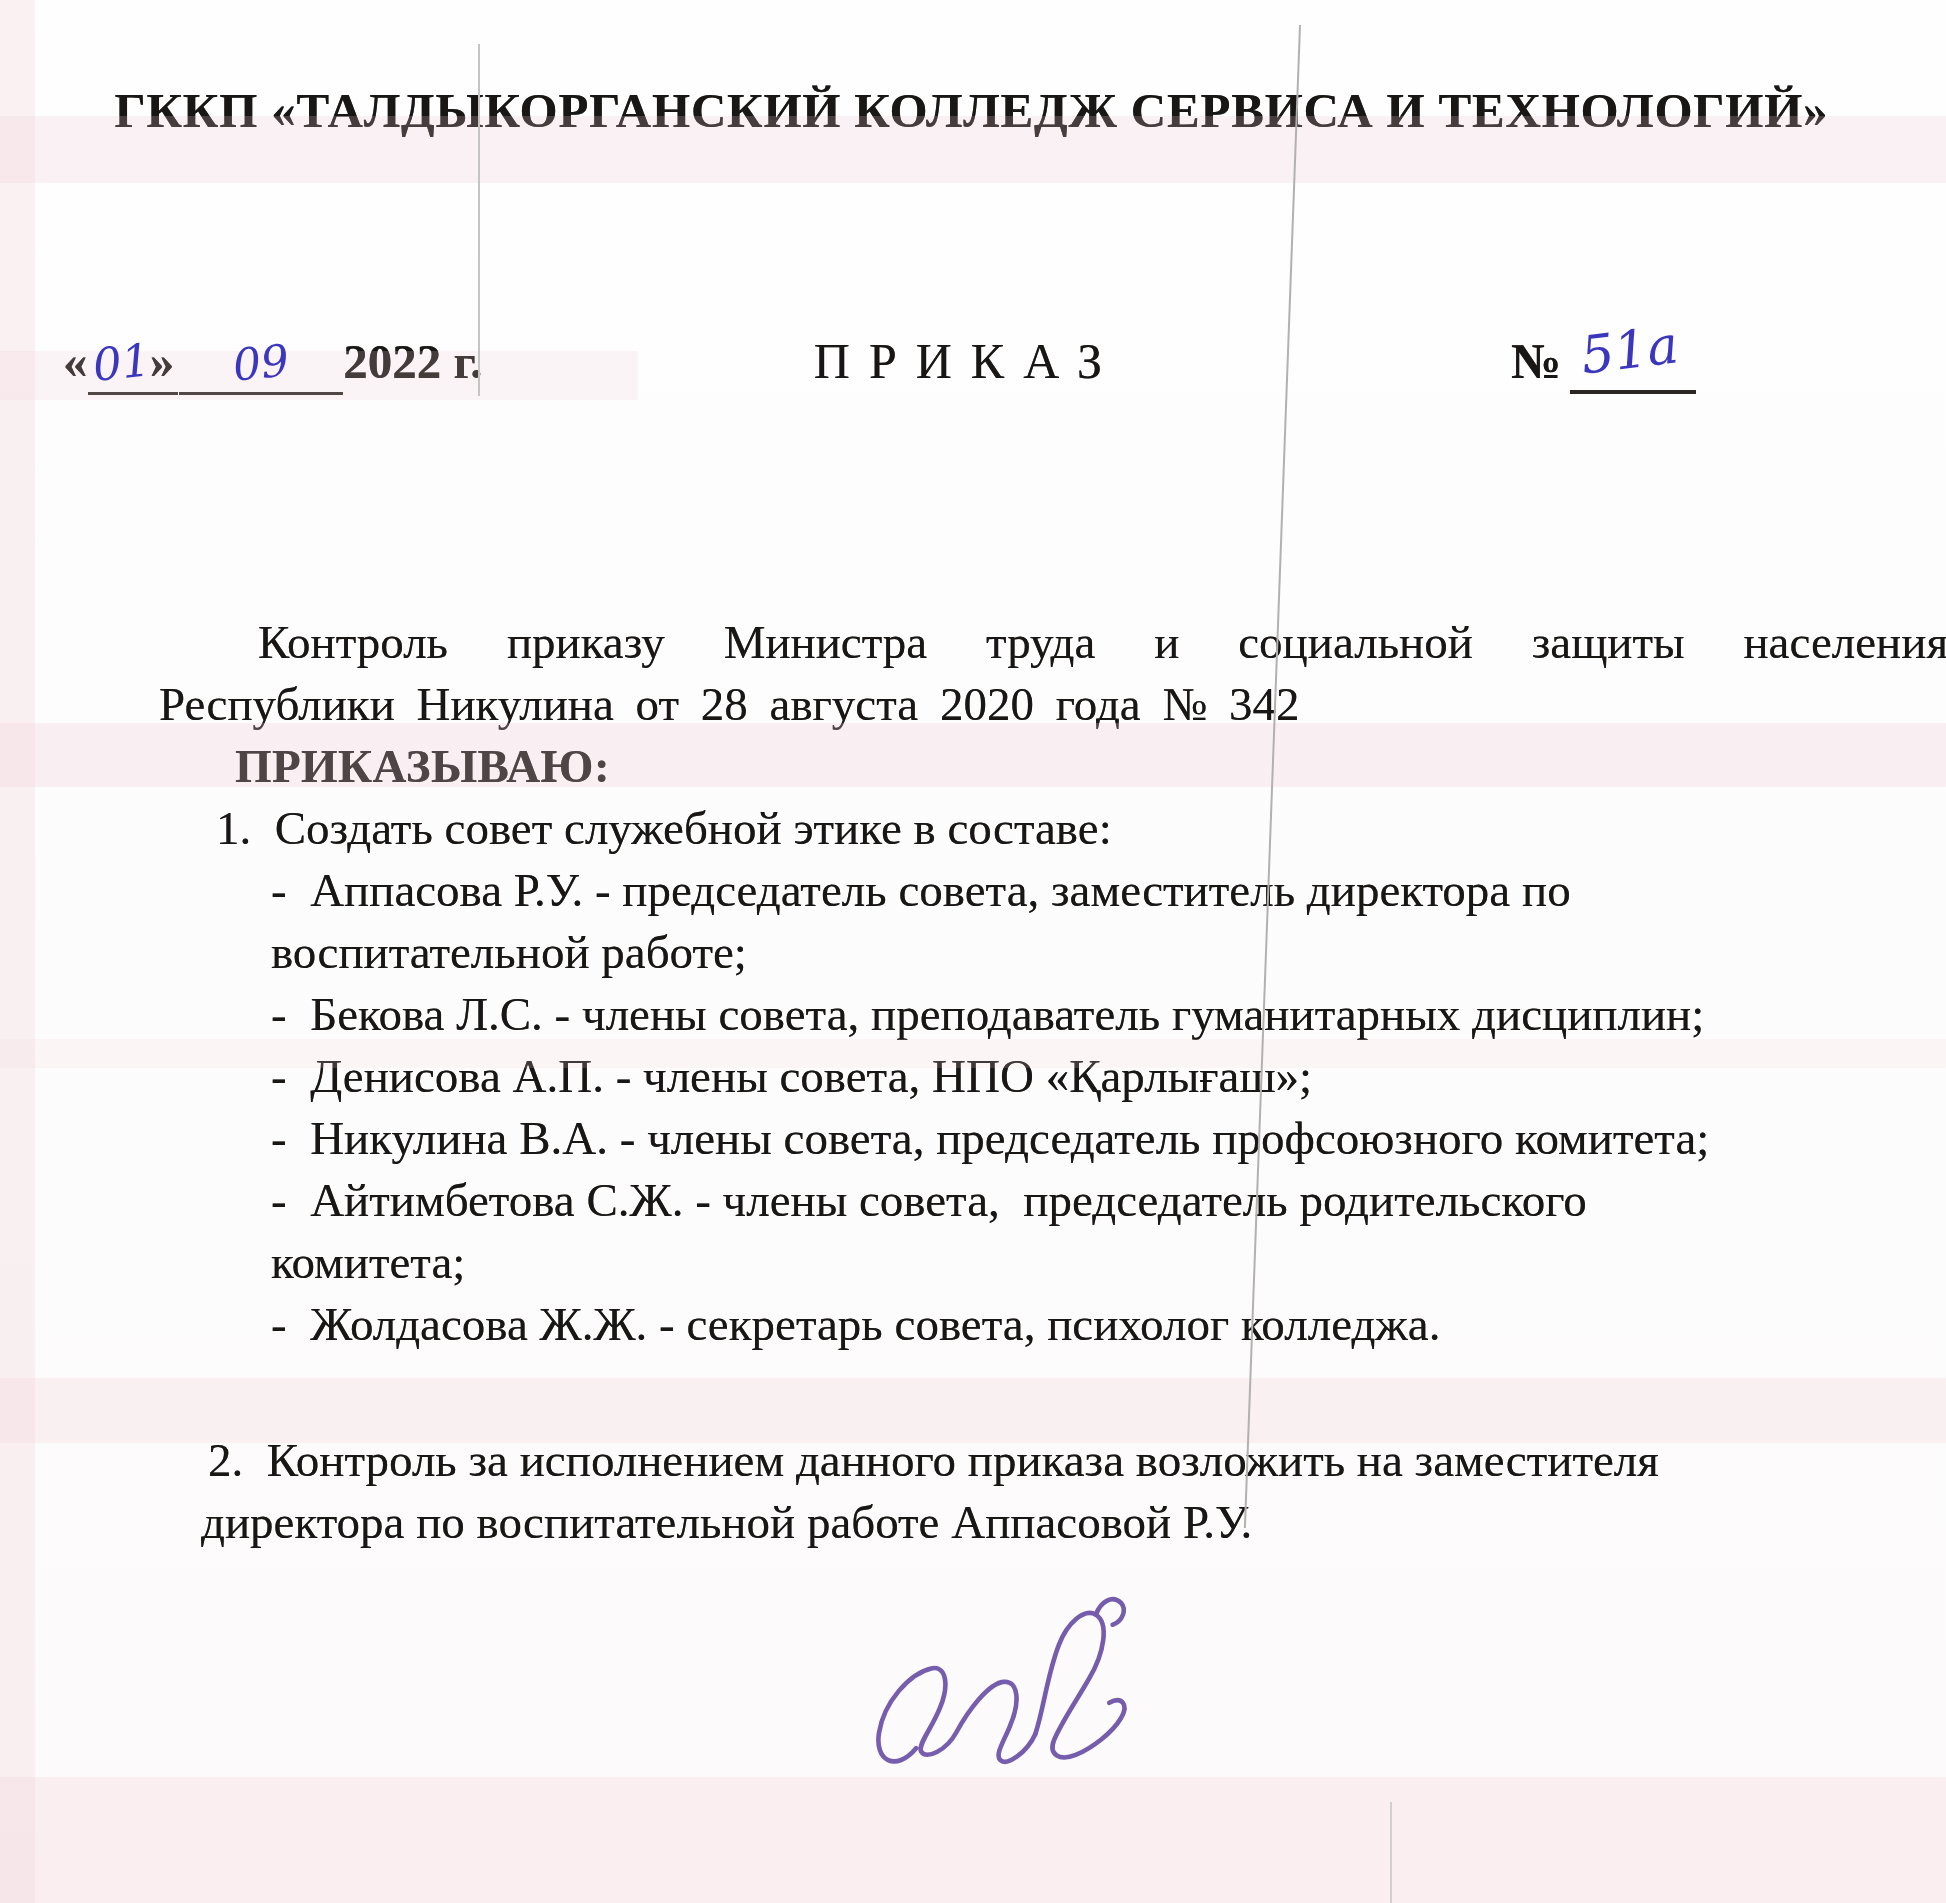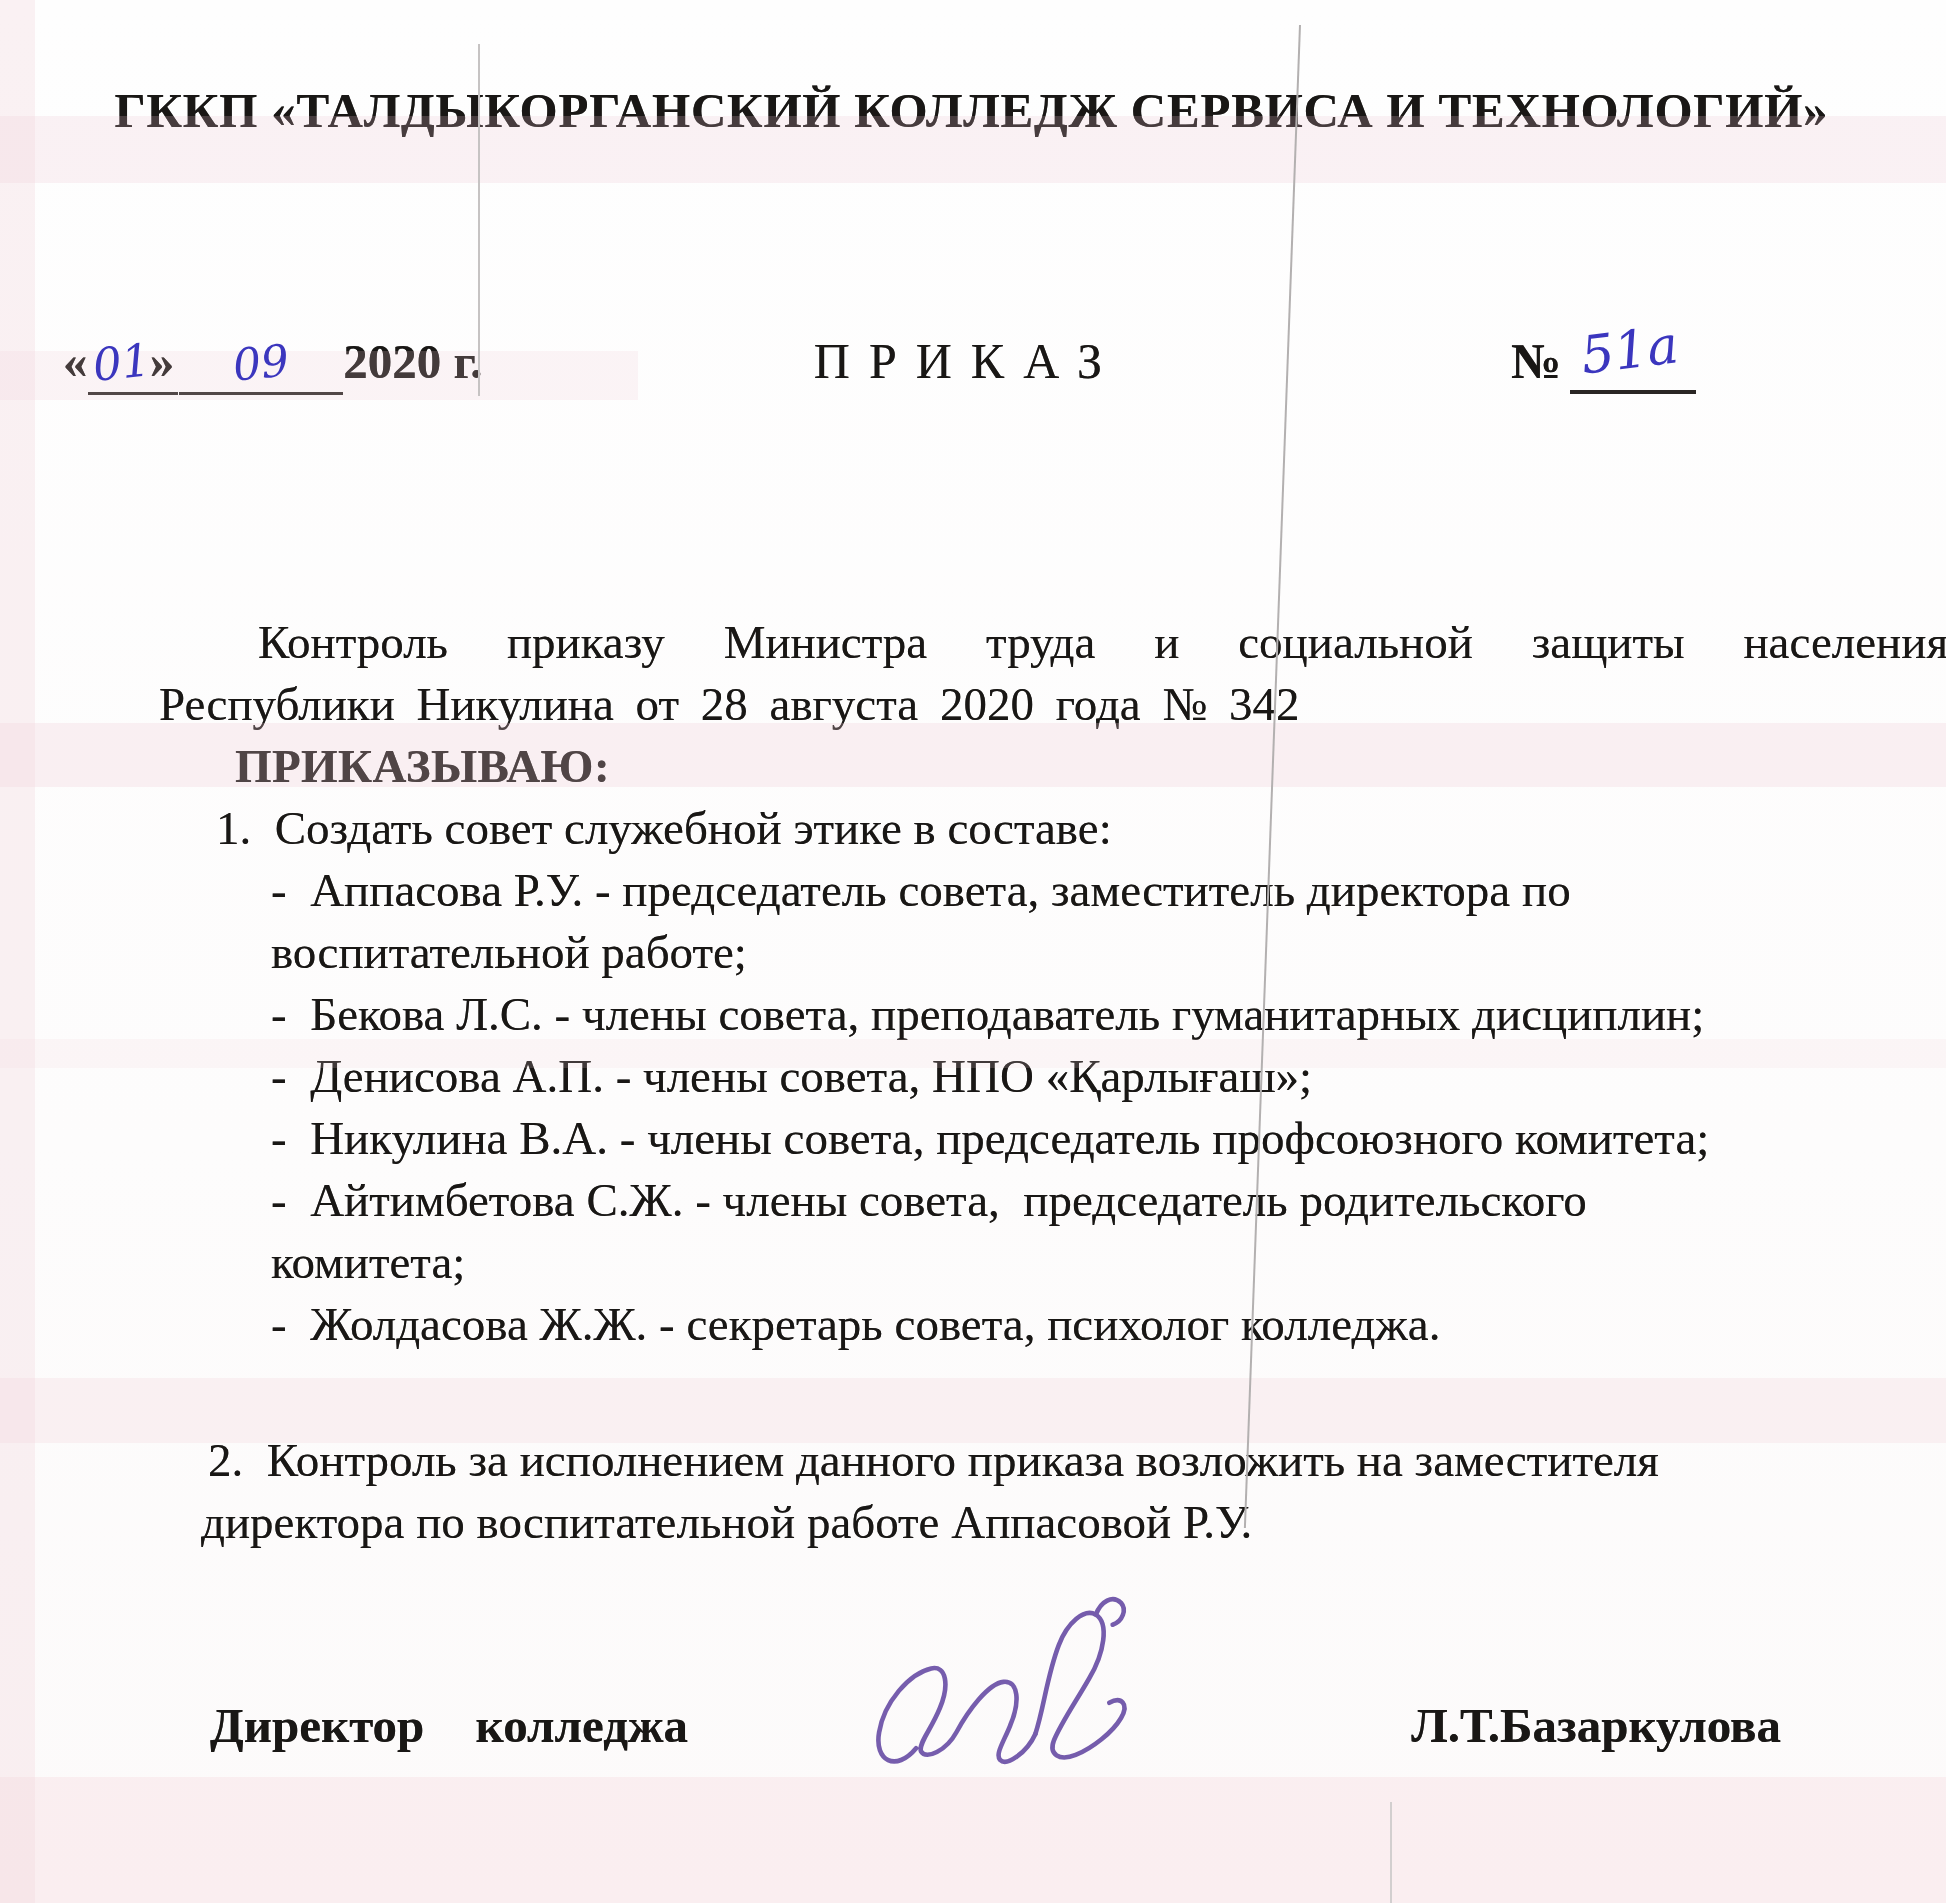--- a/index.html
+++ b/index.html
@@ -73,21 +73,21 @@
   <div class="scan-band band6"></div>
   <div class="scan-band band7"></div>
   <div class="fold-line fold-main"></div>
   <div class="fold-line fold-a"></div>
   <div class="fold-line fold-b"></div>
 
   <div class="college-header ink">ГККП «ТАЛДЫКОРГАНСКИЙ КОЛЛЕДЖ СЕРВИСА И ТЕХНОЛОГИЙ»</div>
 
   <div class="date-row">
     <div class="date-left ink">
-      <span>«</span><span class="u-seg u-day"><span class="hw hw-day">01</span><span class="ink">»</span></span><span class="u-seg u-month"><span class="hw hw-month">09</span></span><span>2020 г.</span>
+      <span>«</span><span class="u-seg u-day"><span class="hw hw-day">01</span><span class="ink">»</span></span><span class="u-seg u-month"><span class="hw hw-month">09</span></span><span>2022 г.</span>
     </div>
     <div class="order-title ink">ПРИКАЗ</div>
     <div class="order-num ink">
       <span>№</span><span class="num-line"><span class="hw hw-num">51а</span></span>
     </div>
   </div>
 
   <div class="text-block ink">
 
     <div class="intro-l1"><span>Контроль приказу </span><span class="it">Министра труда </span><span>и </span><span class="it">социальной защиты населения</span></div>
@@ -108,24 +108,20 @@
       <div class="c-line">-&nbsp; Жолдасова Ж.Ж. - секретарь совета, психолог колледжа.</div>
     </div>
 
     <div class="p2">
       <div class="l1">2.&nbsp; Контроль за исполнением данного приказа возложить на заместителя</div>
       <div class="l2">директора по воспитательной работе Аппасовой Р.У.</div>
     </div>
 
   </div>
 
-  <div class="footer-row">
-    <div class="director-label ink">Директор колледжа</div>
-    <div class="director-name ink">Л.Т.Базаркулова</div>
-  </div>
 
   <div class="signature-wrap">
     <svg width="336" height="210" viewBox="0 0 400 250">
       <g fill="none" stroke="#6a4fa6" stroke-width="5.5" stroke-linecap="round" opacity="0.92">
         <path d="M62 205 C38 234 12 220 18 186 C24 150 54 116 80 110 C98 106 102 130 90 158 C80 183 64 200 68 209 C74 219 98 208 110 186 C124 160 148 128 166 126 C184 124 186 150 174 178 C166 198 156 212 162 219 C170 227 194 210 204 188"></path>
         <path d="M204 188 C214 158 218 118 232 82 C242 56 262 38 276 46 C292 56 286 92 268 122 C252 150 234 176 226 196 C220 212 232 221 252 213 C272 205 296 186 306 169 C316 152 306 143 292 151"></path>
         <path d="M276 46 C282 30 296 22 306 32 C313 40 308 54 296 58"></path>
       </g>
     </svg>
   </div>

